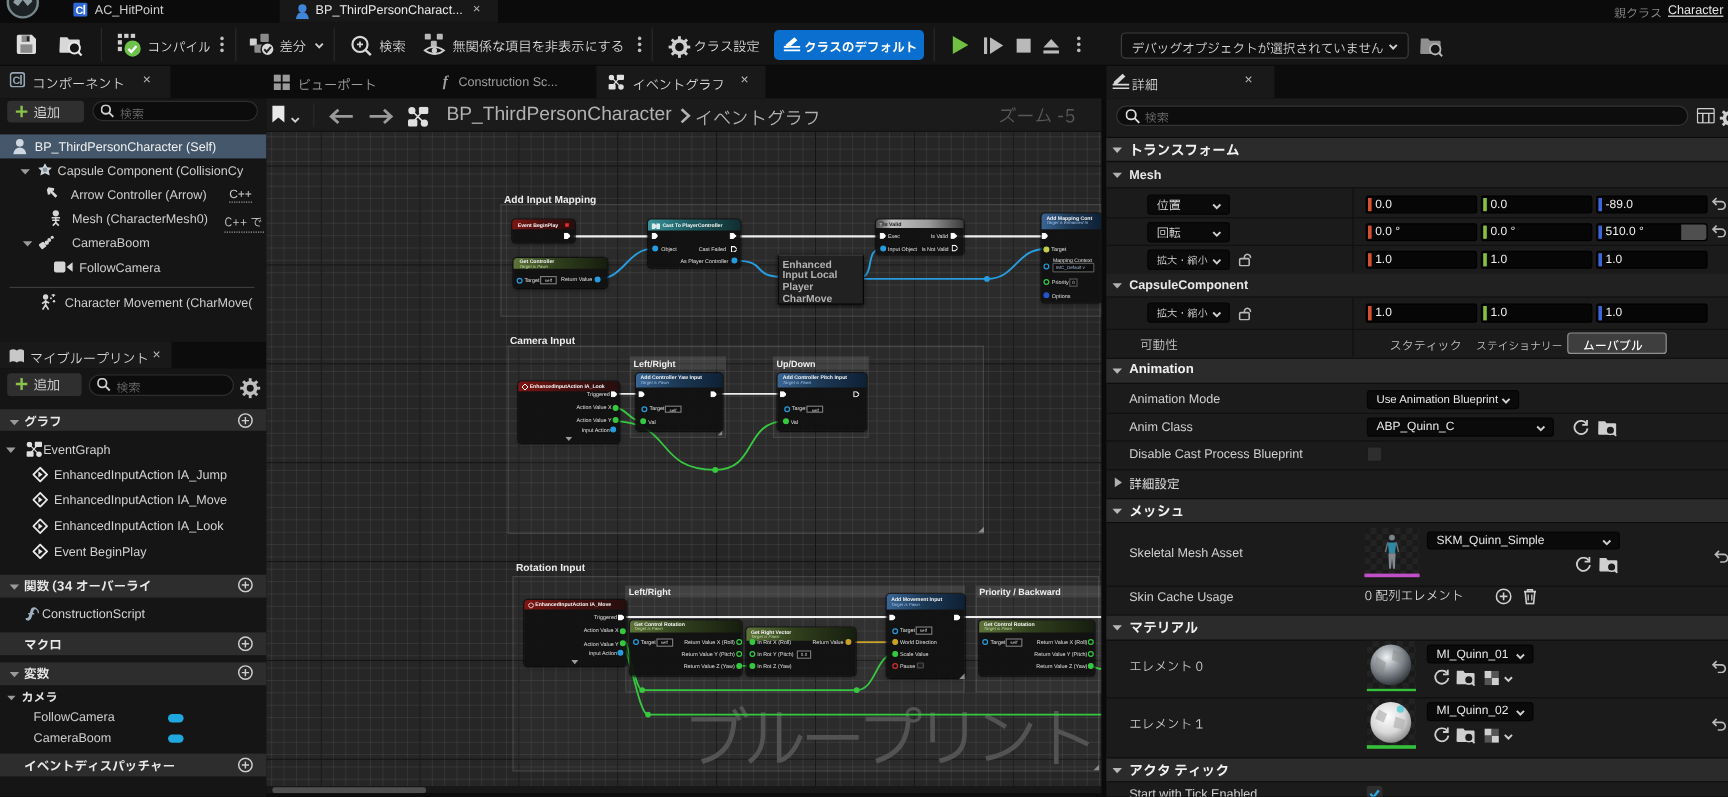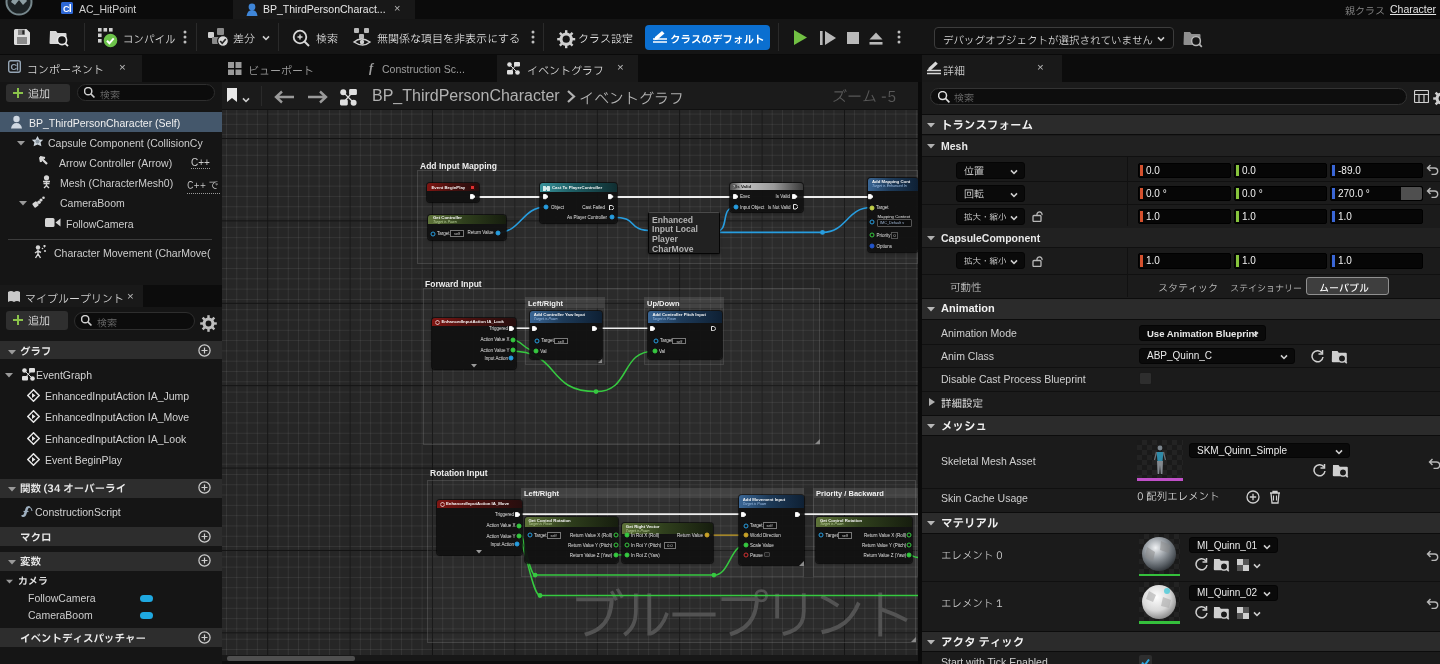--- a/index.html
+++ b/index.html
@@ -477,21 +477,21 @@
       </svg>
     </div>
 <div style="position:absolute;left:832px;top:86px;">
       <svg width="65" height="22" style="display:block;">
         <path transform="translate(0,15.9)" d="M13.3 -12.8Q14.1 -11.5 14.7 -10.2L13.9 -9.8Q13.2 -11.3 12.5 -12.4ZM12.2 -9.2Q11.7 -10.5 10.9 -11.8L11.7 -12.1Q12.6 -10.6 13 -9.5ZM8.6 -4.5Q11 -2.8 13.2 -0.6L12.5 0.2Q10.3 -2.1 7.9 -3.7Q5.5 -1.2 1.8 0.2L1.3 -0.8Q4.8 -2.1 7 -4.4Q9.2 -6.7 9.8 -9.5H2.4V-10.6H11Q11 -10 10.8 -9.1Q10.3 -6.7 8.6 -4.5Z M28.5 -5.1H16.5V-6.3H28.5Z M42.8 0Q42.5 -0.5 42 -1.6Q37.5 -1 31.5 -0.6L31.4 -1.6L32.8 -1.7Q35 -6.4 36.6 -11.7L37.6 -11.4Q36 -6 34.1 -1.8Q38.4 -2.1 41.6 -2.6Q40.5 -4.8 39.4 -6.7L40.3 -7.1Q42.2 -4.1 43.7 -0.5Z M53.9 -4.1H49.8V-5.4H53.9Z M62.8 -11V-9.9H58L57.7 -5.6H57.8Q58.2 -6.2 58.7 -6.5Q59.2 -6.8 60.1 -6.8Q61 -6.8 61.7 -6.4Q62.5 -6 62.9 -5.2Q63.3 -4.5 63.3 -3.4Q63.3 -2.4 62.9 -1.5Q62.4 -0.7 61.6 -0.3Q60.8 0.2 59.7 0.2Q58.4 0.2 57.6 -0.3Q56.8 -0.8 56.2 -1.7L57.2 -2.4Q57.6 -1.6 58.2 -1.3Q58.7 -0.9 59.7 -0.9Q60.8 -0.9 61.4 -1.5Q62 -2.1 62 -3.3V-3.4Q62 -4.6 61.4 -5.2Q60.8 -5.8 59.7 -5.8Q58.9 -5.8 58.5 -5.5Q58.1 -5.3 57.7 -4.8L56.6 -5L57 -11Z" fill="#585858"></path>
       </svg>
     </div>
 <div style="position:absolute;left:222px;top:110px;width:696px;height:545px;overflow:hidden;background-color:#262626;background-image:linear-gradient(#131313 1px,transparent 1px),linear-gradient(90deg,#131313 1px,transparent 1px),linear-gradient(rgba(255,255,255,0.065) 1px,transparent 1px),linear-gradient(90deg,rgba(255,255,255,0.065) 1px,transparent 1px);background-size:82.4px 82.4px,82.4px 82.4px,10.3px 10.3px,10.3px 10.3px;background-position:4px 28px,45.2px 0px,3.6px 3.6px,4px 0px;">
 <div style="position:absolute;left:198px;top:50.5px;font-size:8.5px;color:#ececec;font-weight:bold;white-space:nowrap;">Add Input Mapping</div>
 <div style="position:absolute;left:195px;top:60px;width:501px;height:94px;background:rgba(255,255,255,0.028);border:1px solid rgba(160,160,160,0.22);"></div>
-<div style="position:absolute;left:203px;top:169px;font-size:8.5px;color:#ececec;font-weight:bold;white-space:nowrap;">Forward Input</div>
+<div style="position:absolute;left:203px;top:169px;font-size:8.5px;color:#ececec;font-weight:bold;white-space:nowrap;">Camera Input</div>
 <div style="position:absolute;left:201px;top:178px;width:397px;height:157px;background:rgba(255,255,255,0.028);border:1px solid rgba(160,160,160,0.22);"></div>
 <div style="position:absolute;left:208px;top:357.5px;font-size:8.5px;color:#ececec;font-weight:bold;white-space:nowrap;">Rotation Input</div>
 <div style="position:absolute;left:205px;top:370px;width:489px;height:163px;background:rgba(255,255,255,0.028);border:1px solid rgba(160,160,160,0.22);"></div>
 <div style="position:absolute;left:303px;top:187px;width:80px;height:10.6px;background:rgba(150,150,150,0.22)"></div>
       <div style="position:absolute;left:306px;top:188.60000000000002px;font-size:7.5px;color:#f0f0f0;font-weight:bold;white-space:nowrap;">Left/Right</div>
       <div style="position:absolute;left:303px;top:197.60000000000002px;width:80px;height:57.4px;background:rgba(255,255,255,0.03);border:1px solid rgba(150,150,150,0.18);border-top:none"></div>
 <div style="position:absolute;left:422px;top:187px;width:80px;height:10.6px;background:rgba(150,150,150,0.22)"></div>
       <div style="position:absolute;left:425px;top:188.60000000000002px;font-size:7.5px;color:#f0f0f0;font-weight:bold;white-space:nowrap;">Up/Down</div>
       <div style="position:absolute;left:422px;top:197.60000000000002px;width:80px;height:57.4px;background:rgba(255,255,255,0.03);border:1px solid rgba(150,150,150,0.18);border-top:none"></div>
 <div style="position:absolute;left:299px;top:377.6px;width:282.5px;height:10.6px;background:rgba(150,150,150,0.22)"></div>
@@ -903,21 +903,21 @@
     </svg>
 <div style="position:absolute;left:1138px;top:185.5px;width:93px;height:15.5px;background:#060606;border:1px solid #000;border-radius:2px"></div>
     <div style="position:absolute;left:1140px;top:187.5px;width:2.5px;height:11.5px;background:#d4512e"></div>
     <div style="position:absolute;left:1146px;top:187.5px;font-size:10px;color:#f0f0f0;font-weight:normal;white-space:nowrap;">0.0 °</div>
 <div style="position:absolute;left:1234px;top:185.5px;width:93px;height:15.5px;background:#060606;border:1px solid #000;border-radius:2px"></div>
     <div style="position:absolute;left:1236px;top:187.5px;width:2.5px;height:11.5px;background:#86c33c"></div>
     <div style="position:absolute;left:1242px;top:187.5px;font-size:10px;color:#f0f0f0;font-weight:normal;white-space:nowrap;">0.0 °</div>
 <div style="position:absolute;left:1330px;top:185.5px;width:93px;height:15.5px;background:#060606;border:1px solid #000;border-radius:2px"></div>
     <div style="position:absolute;left:1332px;top:187.5px;width:2.5px;height:11.5px;background:#3a66d6"></div>
     <div style="position:absolute;left:1401px;top:186.5px;width:21px;height:13.5px;background:#4f4f4f;border-radius:0 2px 2px 0"></div>
-    <div style="position:absolute;left:1338px;top:187.5px;font-size:10px;color:#f0f0f0;font-weight:normal;white-space:nowrap;">270.0 °</div>
+    <div style="position:absolute;left:1338px;top:187.5px;font-size:10px;color:#f0f0f0;font-weight:normal;white-space:nowrap;">510.0 °</div>
 <svg style="position:absolute;left:1426px;top:187px;" width="13" height="11" viewBox="0 0 13 11">
       <path d="M4.5 1 L1.5 4 l3 3 M1.5 4 h7 a3.2 3.2 0 0 1 0 6.4 h-3" stroke="#b8b8b8" stroke-width="1.4" fill="none"></path>
     </svg>
 <div style="position:absolute;left:922px;top:203.5px;width:518px;height:1px;background:#101010"></div>
 <div style="position:absolute;left:956px;top:207.5px;width:69px;height:17px;background:#0a0a0a;border:1px solid #050505;border-radius:3px"></div>
     <div style="position:absolute;left:964px;top:210.75px;">
       <svg width="44" height="13" style="display:block;">
         <path transform="translate(0,9.0)" d="M5.9 -6H8.1V-5.5H3.8V-4.6Q3.8 -3 3.6 -1.7Q3.4 -0.4 2.9 0.6L2.5 0.3Q2.9 -0.6 3.1 -1.8Q3.3 -3 3.3 -4.6V-6H5.4V-7.1H5.9ZM2.9 -3Q2.4 -2.8 1.9 -2.6V-0.1Q1.9 0.2 1.8 0.4Q1.7 0.5 1.4 0.5H0.6L0.5 -0H1.4V-2.4Q1 -2.3 0.4 -2.1L0.3 -2.6Q0.9 -2.7 1.4 -2.9V-5H0.4V-5.5H1.4V-7.1H1.9V-5.5H2.9V-5H1.9V-3.1Q2.4 -3.3 2.8 -3.5ZM7 -3.2Q7.3 -2.4 7.6 -1.4Q7.9 -0.5 8.1 0.4L7.6 0.6Q7.5 0.1 7.4 -0.3Q6.6 -0.1 5.6 0.1Q4.6 0.2 3.6 0.3L3.5 -0.2L4.3 -0.3Q4.6 -1.3 4.9 -2.5Q5.2 -3.8 5.4 -4.9L5.9 -4.9Q5.5 -2.1 4.8 -0.4Q6.1 -0.5 7.2 -0.8Q6.9 -2 6.5 -3Z M13 -4.2Q13 -3.4 13.4 -2.7Q13.8 -2 14.5 -1.4Q15.3 -0.7 16.6 0L16.3 0.5Q15.1 -0.2 14.3 -0.8Q13.6 -1.4 13.2 -2Q12.8 -2.7 12.7 -3.5H12.7Q12.6 -2.7 12.2 -2Q11.8 -1.4 11.1 -0.8Q10.4 -0.2 9.2 0.5L8.9 0Q10.2 -0.7 10.9 -1.3Q11.7 -2 12 -2.7Q12.4 -3.4 12.4 -4.2H9V-4.8H12.4V-7H13V-4.8H16.5V-4.2Z M20.7 -3.2V-3.3Q20.7 -3.6 20.8 -3.7Q21 -3.9 21.2 -3.9Q21.5 -3.9 21.7 -3.7Q21.8 -3.6 21.8 -3.3V-3.2Q21.8 -2.9 21.7 -2.8Q21.5 -2.6 21.2 -2.6Q21 -2.6 20.8 -2.8Q20.7 -2.9 20.7 -3.2Z M30.3 -5.1Q30.1 -4.5 29.9 -3.9V0.7H29.4V-3Q29.1 -2.5 28.8 -2.1L28.6 -2.6L28.7 -2.7L28.4 -2.6Q28.3 -2.8 28.2 -3L27.5 -2.9V0.6H27V-2.9Q26.2 -2.8 25.7 -2.8L25.7 -3.2L26.3 -3.3Q26.7 -3.8 27 -4.3Q26.5 -4.9 25.8 -5.6L26.1 -5.9L26.4 -5.6Q26.9 -6.3 27.1 -7.1L27.6 -6.9Q27.2 -6 26.7 -5.2Q27 -5 27.3 -4.7Q27.7 -5.4 28 -6.2L28.5 -6Q27.7 -4.4 26.9 -3.3Q27.6 -3.4 28.1 -3.5Q28 -3.9 27.8 -4.2L28.2 -4.4Q28.5 -3.7 28.7 -2.8Q29.1 -3.3 29.4 -4Q29.7 -4.6 29.8 -5.2ZM33.5 -6.3V-5H33.2V-4.6H32.1Q32 -4 31.8 -3.5H33.1V0.7H32.7V0.1H30.9V0.7H30.5V-3.5H31.4Q31.5 -4 31.7 -4.6H30.4V-5H33V-5.9H29.3V-5H28.8V-6.3H30.8V-7.1H31.3V-6.3ZM30.9 -1.9H32.7V-3.1H30.9ZM28.2 -2.3Q28.5 -1.2 28.6 -0.4L28.2 -0.2Q28.1 -1.3 27.8 -2.2ZM25.7 -0.1Q26.1 -1.1 26.2 -2.3L26.7 -2.2Q26.5 -0.8 26.2 0.2ZM30.9 -0.3H32.7V-1.5H30.9Z M36.3 0.3 36.2 -0.2H38.1V-7.1H38.7V-0.3Q38.7 0 38.5 0.2Q38.4 0.3 38 0.3ZM34.4 -1.6Q35 -2.4 35.4 -3.4Q35.9 -4.4 36.1 -5.5L36.6 -5.3Q36.4 -4.2 36 -3.2Q35.5 -2.1 34.9 -1.2ZM41.6 -1.1Q41.3 -2.1 40.8 -3.2Q40.4 -4.4 39.9 -5.2L40.5 -5.4Q40.9 -4.5 41.4 -3.4Q41.9 -2.3 42.1 -1.3Z" fill="#e8e8e8"></path>
       </svg>
     </div>
@@ -988,21 +988,21 @@
       </svg>
     </div>
 <div style="position:absolute;left:1127px;top:248px;width:1px;height:49px;background:#111"></div>
 <div style="position:absolute;left:922px;top:298px;width:518px;height:21.5px;background:#2b2b2b;border-top:1px solid #0c0c0c;border-bottom:1px solid #0c0c0c"></div>
     <svg style="position:absolute;left:927px;top:305px;" width="8" height="8" viewBox="0 0 8 8">
       <path d="M0 2.0 h8 l-4.0 4.4 z" fill="#b8b8b8"></path>
     </svg>
     <div style="position:absolute;left:941px;top:302px;font-size:11px;color:#f0f0f0;font-weight:bold;white-space:nowrap;">Animation</div>
 <div style="position:absolute;left:941px;top:327px;font-size:10.5px;color:#cfcfcf;font-weight:normal;white-space:nowrap;">Animation Mode</div>
 <div style="position:absolute;left:1139px;top:324.5px;width:127px;height:16.5px;background:#0a0a0a;border:1px solid #050505;border-radius:3px"></div>
-    <div style="position:absolute;left:1147px;top:327.5px;font-size:9.5px;color:#e8e8e8;font-weight:bold;white-space:nowrap;">Use Animation Blueprint</div>
+    <div style="position:absolute;left:1147px;top:327.5px;font-size:9.5px;color:#e8e8e8;font-weight:normal;white-space:nowrap;">Use Animation Blueprint</div>
     <svg style="position:absolute;left:1251px;top:330.25px;" width="8" height="8" viewBox="0 0 8 8">
       <path d="M1 2.4 l3.0 3.04 l3.0 -3.04" stroke="#cfcfcf" stroke-width="1.6" fill="none"></path>
     </svg>
 <div style="position:absolute;left:922px;top:344px;width:518px;height:1px;background:#101010"></div>
 <div style="position:absolute;left:941px;top:350px;font-size:10.5px;color:#cfcfcf;font-weight:normal;white-space:nowrap;">Anim Class</div>
 <div style="position:absolute;left:1139px;top:348px;width:156px;height:15.5px;background:#0a0a0a;border:1px solid #050505;border-radius:3px"></div>
     <div style="position:absolute;left:1147px;top:350.25px;font-size:10px;color:#e8e8e8;font-weight:normal;white-space:nowrap;">ABP_Quinn_C</div>
     <svg style="position:absolute;left:1280px;top:353.25px;" width="8" height="8" viewBox="0 0 8 8">
       <path d="M1 2.4 l3.0 3.04 l3.0 -3.04" stroke="#cfcfcf" stroke-width="1.6" fill="none"></path>
     </svg>

